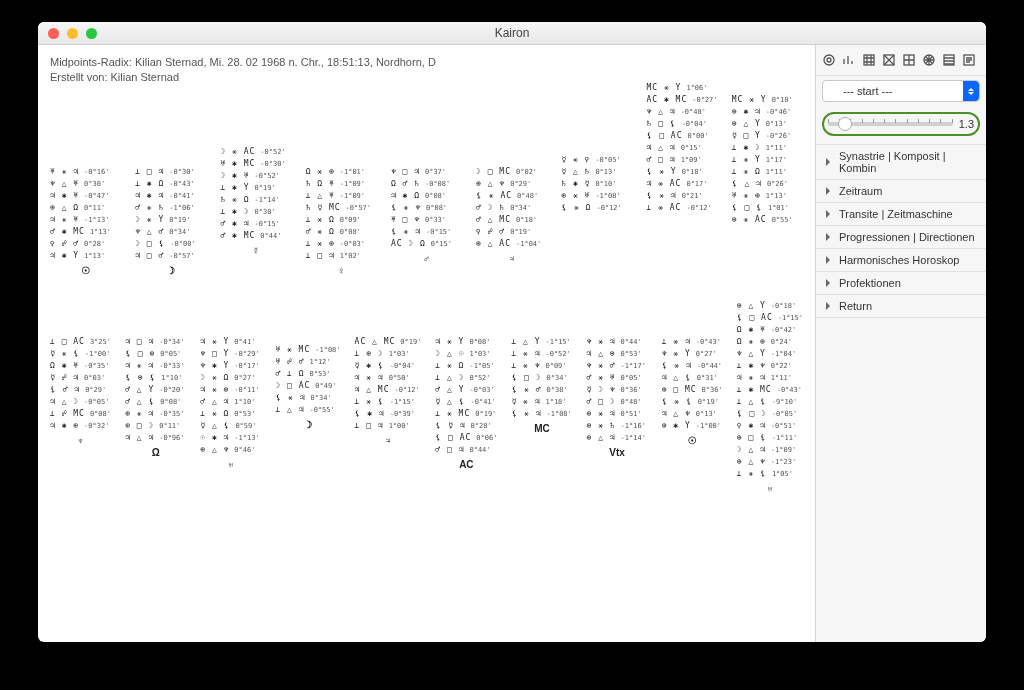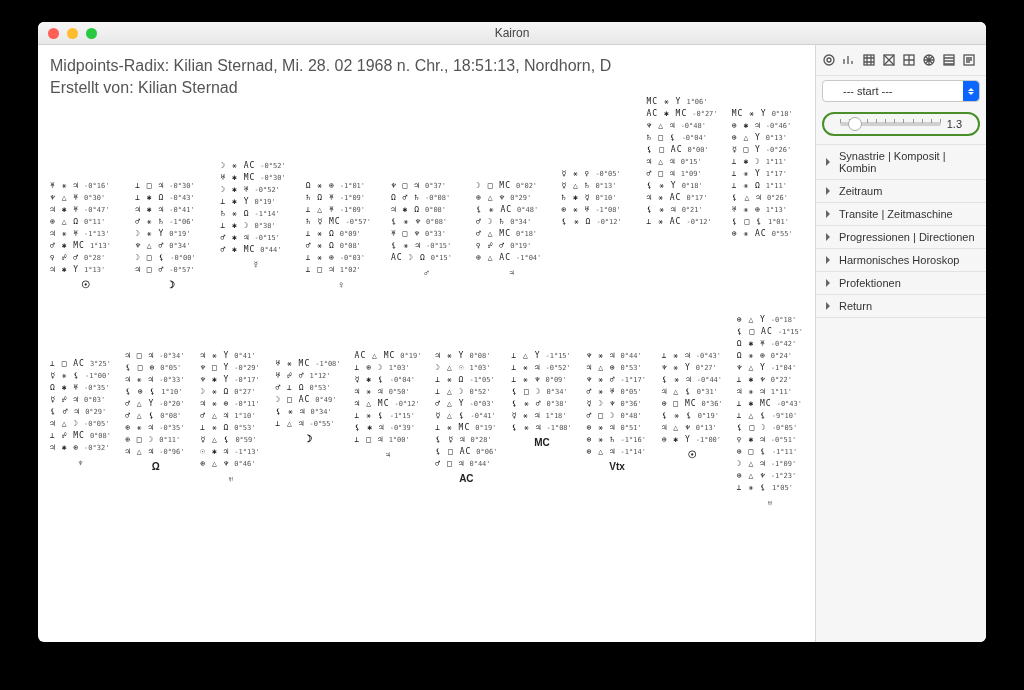--- a/index.html
+++ b/index.html
@@ -5,37 +5,37 @@
   html,body{margin:0;padding:0;background:#000;height:100%;font-family:-apple-system,"Helvetica Neue",Arial,sans-serif;}
   .desktop{width:1024px;height:677px;background:#000;position:relative;}
   .window{position:absolute;left:38px;top:22px;width:948px;height:620px;background:#fff;border-radius:6px;box-shadow:0 10px 30px rgba(0,0,0,.45),0 0 0 1px rgba(0,0,0,.25);overflow:hidden;}
   .titlebar{height:22px;background:linear-gradient(#f6f6f6,#e8e8e8);border-bottom:1px solid #d0d0d0;position:relative;display:flex;align-items:center;}
   .traffic{display:flex;gap:8px;margin-left:10px;}
   .tl{width:11px;height:11px;border-radius:50%;}
   .tl.red{background:#ff5f57;} .tl.yellow{background:#febc2e;} .tl.green{background:#28c840;}
   .title{position:absolute;left:0;right:0;text-align:center;font-size:12px;color:#444;}
   .body{display:flex;height:calc(100% - 22px);}
   .main{flex:1;overflow:auto;padding:10px 12px 30px 12px;color:#333;}
-  .hdr{font-size:16px;color:#555;line-height:1.4;}
+  .hdr{font-size:11px;color:#555;line-height:1.4;}
   .grid{margin-top:44px;}
   .blockrow{display:flex;gap:14px;margin-bottom:60px;}
   .block{width:92px;}
   .line{display:flex;align-items:center;gap:3px;font-size:8px;line-height:12px;color:#222;white-space:nowrap;font-family:monospace;}
   .g{letter-spacing:1px;}
   .val{font-size:7px;color:#555;margin-left:2px;}
   .foot{text-align:center;font-size:10px;font-weight:bold;margin-top:3px;color:#222;}
   .sidebar{width:170px;border-left:1px solid #d6d6d6;background:#f6f6f6;display:flex;flex-direction:column;}
   .iconrow{height:22px;display:flex;align-items:center;gap:6px;padding:4px 6px;border-bottom:1px solid #e2e2e2;}
   .iconrow svg{width:14px;height:14px;stroke:#555;fill:none;stroke-width:1.3;}
   .sel{margin:4px 6px;height:20px;background:#fff;border:1px solid #c8c8c8;border-radius:4px;font-size:11px;display:flex;align-items:center;padding:0 20px;position:relative;color:#333;}
   .sel .arrows{position:absolute;right:0;top:0;bottom:0;width:16px;background:#0a66ff;border-radius:0 4px 4px 0;display:flex;flex-direction:column;align-items:center;justify-content:center;}
   .sel .arrows:before,.sel .arrows:after{content:"";border:3px solid transparent;}
   .sel .arrows:before{border-bottom-color:#fff;margin-bottom:1px;}
   .sel .arrows:after{border-top-color:#fff;}
-  .sliderwrap{margin:6px 6px 8px 6px;position:relative;padding:4px 16px;border:2px solid #4a8f2a;border-radius:12px;display:flex;align-items:center;gap:6px;}
+  .sliderwrap{margin:6px 6px 8px 6px;position:relative;padding:4px 4px;border:2px solid #4a8f2a;border-radius:12px;display:flex;align-items:center;gap:6px;}
   .slider{flex:1;height:4px;background:#d0d0d0;border-radius:2px;position:relative;}
   .slider .ticks{position:absolute;left:0;right:0;top:-3px;height:10px;display:flex;justify-content:space-between;}
   .slider .ticks span{width:1px;height:4px;background:#999;}
   .thumb{position:absolute;left:8%;top:-5px;width:12px;height:12px;background:#fff;border:1px solid #aaa;border-radius:50%;}
   .sval{font-size:11px;color:#333;}
   .acc{border-top:1px solid #e2e2e2;}
   .accitem{border-bottom:1px solid #e2e2e2;padding:5px 8px;font-size:11px;color:#333;display:flex;align-items:center;gap:5px;cursor:default;}
   .accitem:before{content:"";border:4px solid transparent;border-left-color:#666;margin-left:2px;}
 </style>
 </head>
@@ -372,21 +372,21 @@
                   <span class="val">1°01'</span>
                 </div>
                 <div class="line">
                   <span class="g">⊕ ⚹ AC</span>
                   <span class="val">0°55'</span>
                 </div>
                 <div class="foot"></div>
               </div>
             </div>
             <div class="blockrow">
-              <div class="block" style="margin-top: 8px;">
+              <div class="block" style="margin-top: 0px;">
                 <div class="line">
                   <span class="g">⊥ □ AC</span>
                   <span class="val">3°25'</span>
                 </div>
                 <div class="line">
                   <span class="g">☿ ⚹ ⚸</span>
                   <span class="val">-1°00'</span>
                 </div>
                 <div class="line">
                   <span class="g">Ω ✱ ♅</span>

